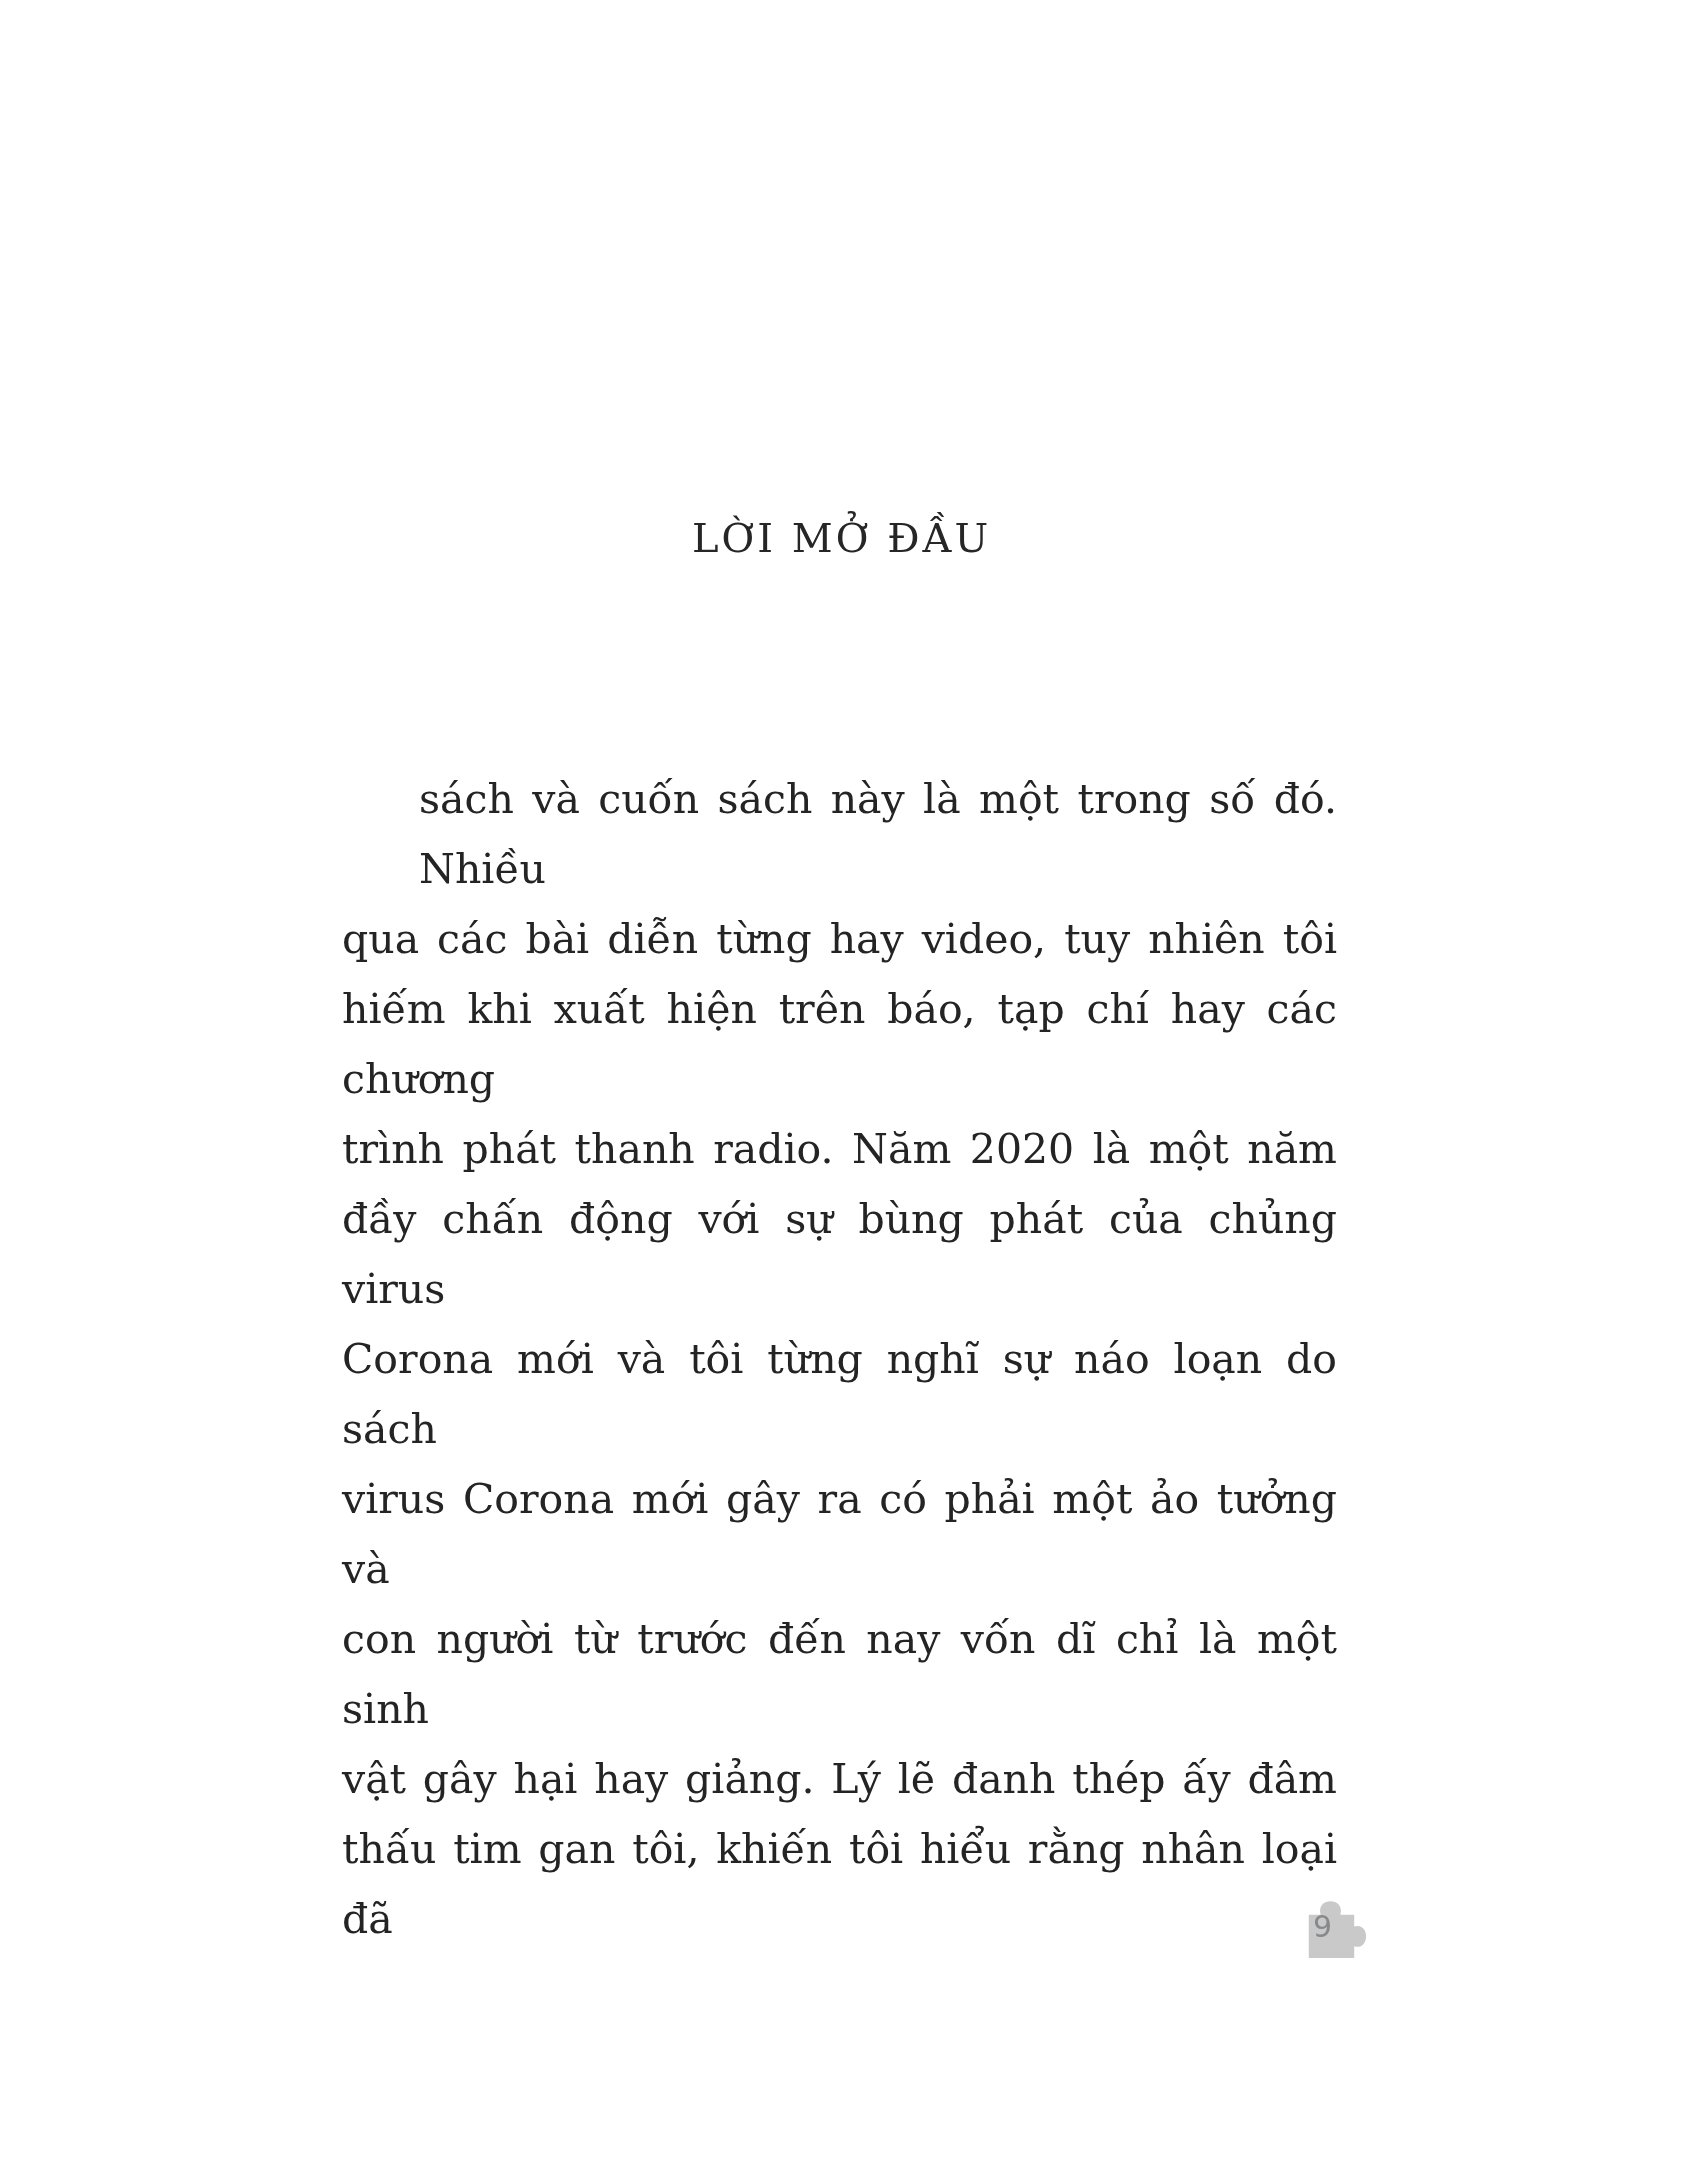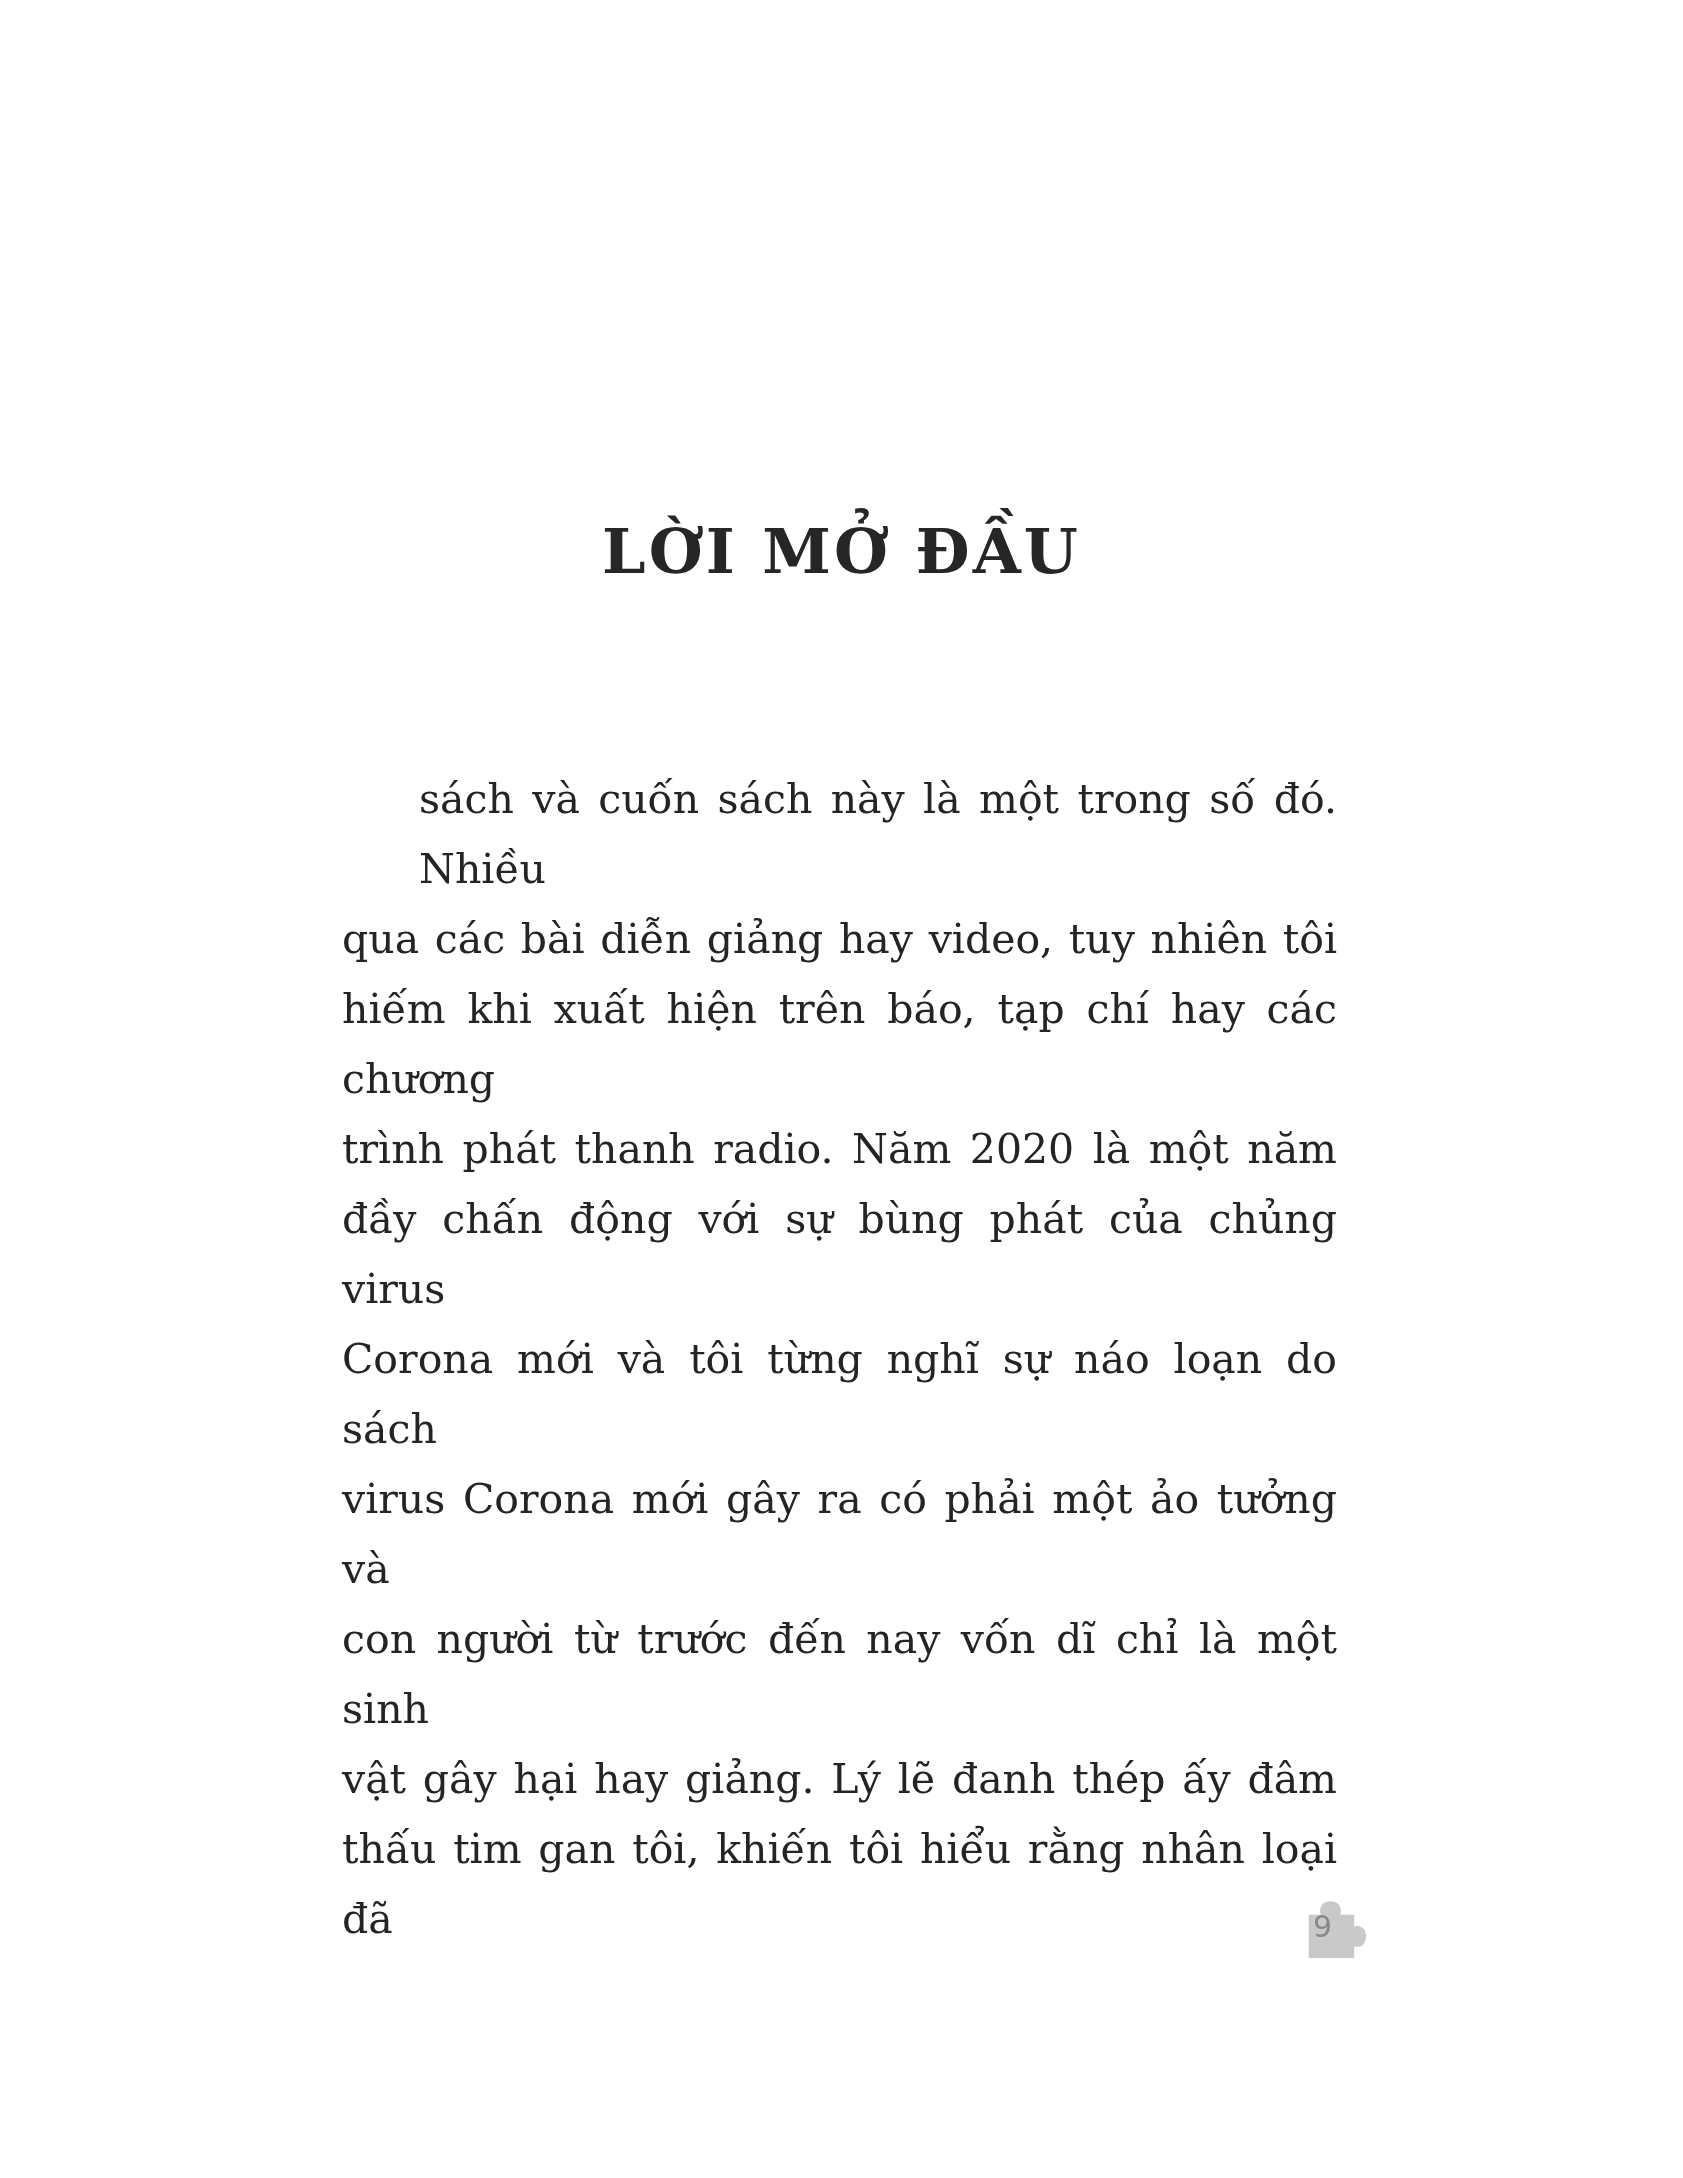--- a/index.html
+++ b/index.html
@@ -11,22 +11,22 @@
     background: #ffffff;
     font-family: "DejaVu Serif", "Liberation Serif", serif;
     overflow: hidden;
   }
   .title {
     position: absolute;
     top: 515px;
     left: 0;
     width: 100%;
     text-align: center;
-    font-size: 62px;
-    font-weight: 700;
+    font-size: 40px;
+    font-weight: 400;
     letter-spacing: 3px;
     color: #262626;
   }
   .paragraph {
     position: absolute;
     left: 342px;
     top: 764px;
     width: 995px;
     color: #242424;
   }
@@ -70,21 +70,21 @@
 <div class="page">
 
   <h1 class="title">LỜI MỞ ĐẦU</h1>
 
   <div class="paragraph">
 
 
       <div class="para-line">sách và cuốn sách này là một trong số đó. Nhiều</div>
 
 
-      <div class="para-line">qua các bài diễn giảng hay video, tuy nhiên tôi</div>
+      <div class="para-line">qua các bài diễn từng hay video, tuy nhiên tôi</div>
 
       <div class="para-line">hiếm khi xuất hiện trên báo, tạp chí hay các chương</div>
 
       <div class="para-line">trình phát thanh radio. Năm 2020 là một năm</div>
 
       <div class="para-line">đầy chấn động với sự bùng phát của chủng virus</div>
 
       <div class="para-line">Corona mới và tôi từng nghĩ sự náo loạn do sách</div>
 
       <div class="para-line">virus Corona mới gây ra có phải một ảo tưởng và</div>

